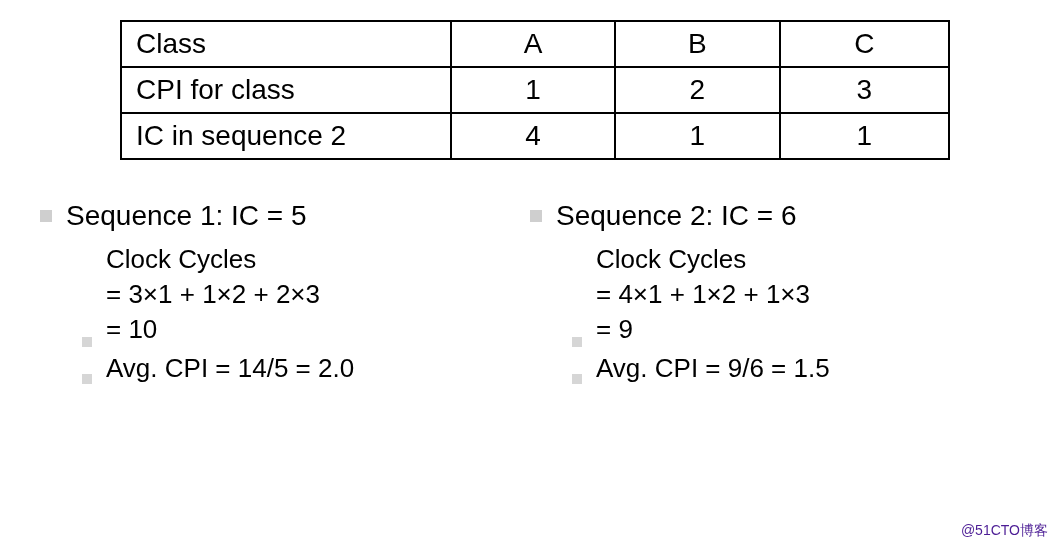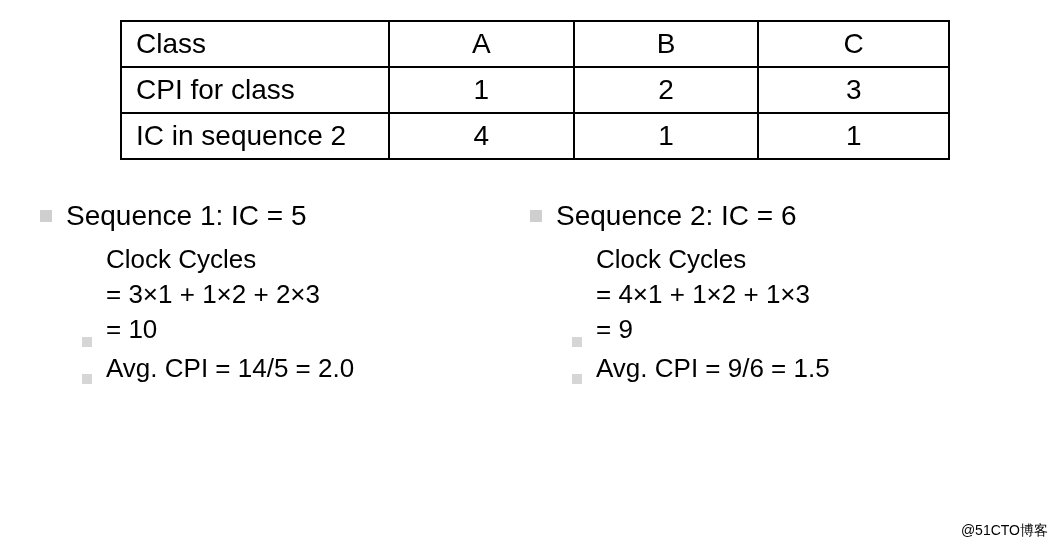--- a/index.html
+++ b/index.html
@@ -29,21 +29,21 @@
       border: 2.5px solid #000;
       padding: 6px 14px;
       font-size: 28px;
       font-weight: normal;
       text-align: center;
       vertical-align: middle;
       height: 46px;
     }
     td.row-label {
       text-align: left;
-      width: 268px;
+      width: 330px;
       border-radius: 19px;
     }
     .columns {
       display: flex;
     }
     .col {
       flex: 1;
     }
     .bullet-gray {
       display: inline-block;
@@ -77,21 +77,21 @@
       margin-left: 42px;
       margin-bottom: 6px;
     }
     .level2-text {
       line-height: 1.35;
     }
     .watermark {
       position: absolute;
       bottom: 8px;
       right: 12px;
-      color: #000000;
+      color: #4c1d95;
       font-size: 14px;
     }
   </style>
 </head>
 <body>
 
 <div class="table-wrap">
   <table>
     <tbody>
         <tr>

